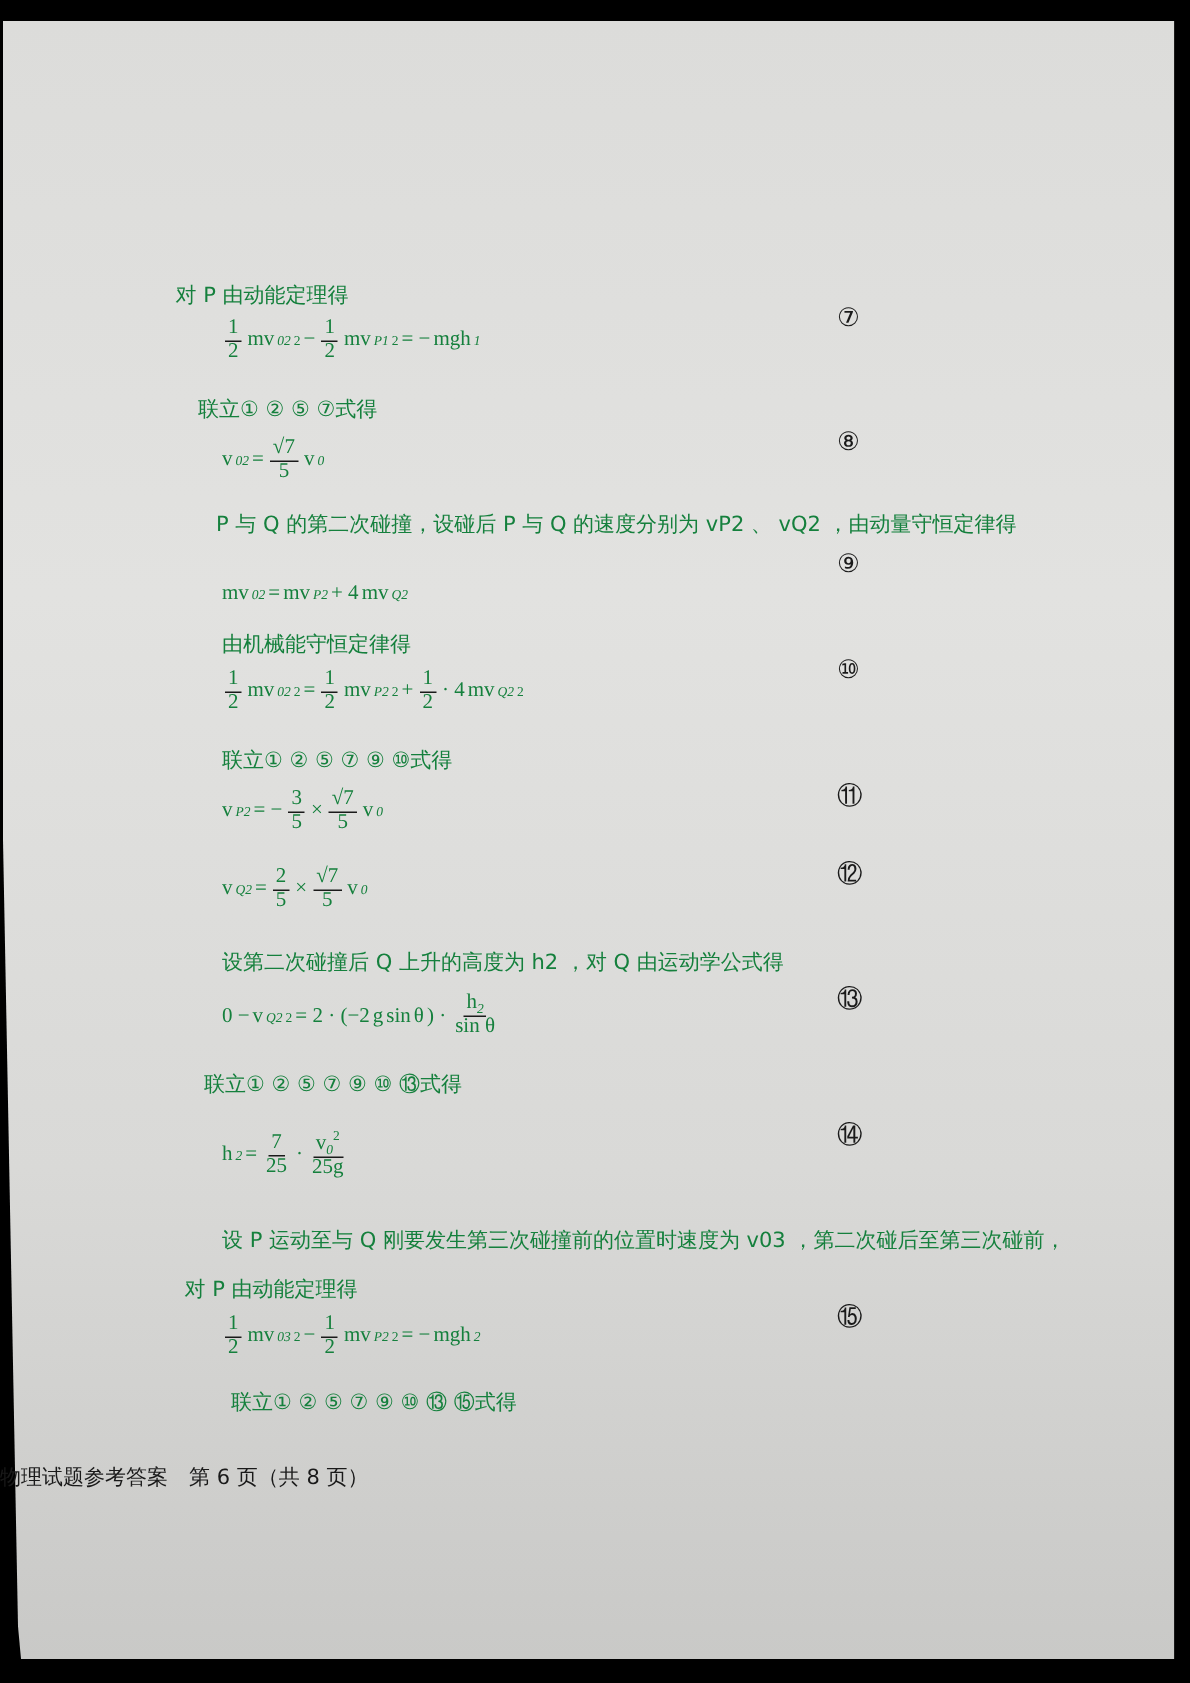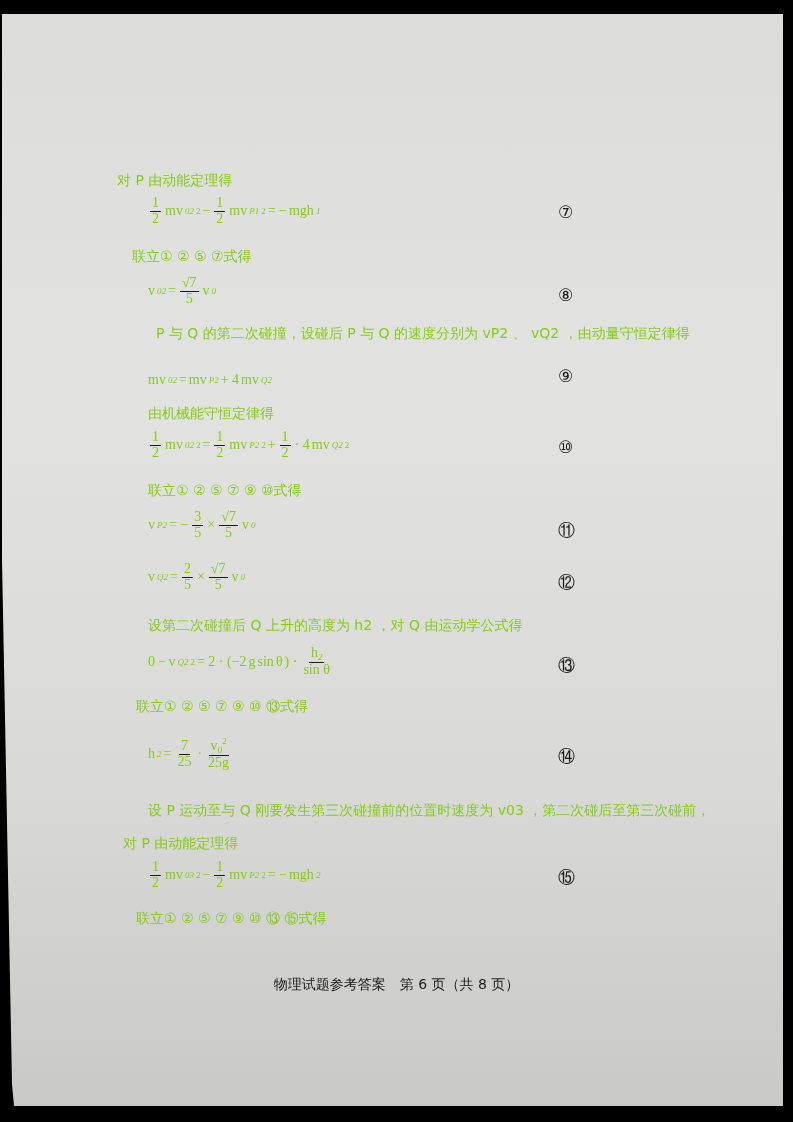--- a/index.html
+++ b/index.html
@@ -5,31 +5,31 @@
   html, body { margin: 0; padding: 0; }
   body {
     width: 793px; height: 1122px; background: #000; position: relative; overflow: hidden;
     font-family: "DejaVu Serif", "Liberation Serif", serif;
   }
   .page {
     position: absolute; left: 2px; top: 14px; width: 781px; height: 1092px;
     background: linear-gradient(180deg, #dcdcda 0%, #e2e2e0 35%, #d9d9d7 70%, #c9c9c7 100%);
     clip-path: polygon(0 0, 100% 0, 100% 100%, 12px 100%, 10px 98%, 0 50%);
   }
-  .line { position: absolute; color: #84cc16; font-size: 14px; white-space: nowrap; }
+  .line { position: absolute; color: #15803d; font-size: 14px; white-space: nowrap; margin-top: 16px; }
   .cn { font-family: "DejaVu Sans", "Liberation Sans", sans-serif; font-size: 14px; }
   .math { font-family: "Liberation Serif", "DejaVu Serif", serif; font-size: 14px; display: inline-flex; align-items: center; gap: 2px; }
   .it { }
   sub { font-size: 9px; vertical-align: -3px; font-style: italic; }
   sup { font-size: 9px; vertical-align: 6px; }
   .frac { display: inline-flex; flex-direction: column; align-items: center; vertical-align: middle; margin: 0 2px; line-height: 1.05; }
   .frac .num { border-bottom: 1px solid #1a1a1a; padding: 0 2px; }
   .frac .den { padding: 0 2px; }
   .eqno { position: absolute; left: 558px; font-family: "DejaVu Sans", sans-serif; font-size: 17px; color: #1a1a1a; }
-  .footer { position: absolute; left: 0; width: 793px; top: 976px; text-align: center; font-family: "DejaVu Sans", sans-serif; font-size: 14px; color: #1a1a1a; }
+  .footer { position: absolute; left: 0; width: 793px; top: 976px; font-family: "DejaVu Sans", sans-serif; font-size: 14px; color: #1a1a1a; }
 </style>
 </head>
 <body>
 
 <div class="page"></div>
 
 <div class="line cn" style="left:117px;top:172px">对 P 由动能定理得</div>
 
 <div class="line math" style="left:148px;top:196px">
   <span class="frac">
@@ -45,21 +45,21 @@
 <div class="line cn" style="left:132px;top:248px">联立① ② ⑤ ⑦式得</div>
 
 <div class="line math" style="left:148px;top:276px">
   <span class="it">v</span><sub>02</sub> = <span class="frac">
       <span class="num">√7</span>
       <span class="den">5</span>
     </span><span class="it">v</span><sub>0</sub>
 </div>
 <div class="eqno" style="top:285px">⑧</div>
 
-<div class="line cn" style="left:156px;top:325px">P 与 Q 的第二次碰撞，设碰后 P 与 Q 的速度分别为 vP2 、 vQ2 ，由动量守恒定律得</div>
+<div class="line cn" style="left:144px;top:325px">P 与 Q 的第二次碰撞，设碰后 P 与 Q 的速度分别为 vP2 、 vQ2 ，由动量守恒定律得</div>
 
 <div class="line math" style="left:148px;top:372px">
   <span class="it">mv</span><sub>02</sub> = <span class="it">mv</span><sub class="it">P2</sub> + 4<span class="it">mv</span><sub class="it">Q2</sub>
 </div>
 <div class="eqno" style="top:366px">⑨</div>
 
 <div class="line cn" style="left:148px;top:405px">由机械能守恒定律得</div>
 
 <div class="line math" style="left:148px;top:430px">
   <span class="frac">
@@ -129,15 +129,15 @@
   <span class="frac">
       <span class="num">1</span>
       <span class="den">2</span>
     </span><span class="it">mv</span><sub>03</sub><sup>2</sup> − <span class="frac">
       <span class="num">1</span>
       <span class="den">2</span>
     </span><span class="it">mv</span><sub class="it">P2</sub><sup>2</sup> = −<span class="it">mgh</span><sub>2</sub>
 </div>
 <div class="eqno" style="top:866px">⑮</div>
 
-<div class="line cn" style="left:136px;top:910px">联立① ② ⑤ ⑦ ⑨ ⑩ ⑬ ⑮式得</div>
+<div class="line cn" style="left:154px;top:910px">联立① ② ⑤ ⑦ ⑨ ⑩ ⑬ ⑮式得</div>
 
 <div class="footer">物理试题参考答案　第 6 页（共 8 页）</div>
 
 </body></html>

